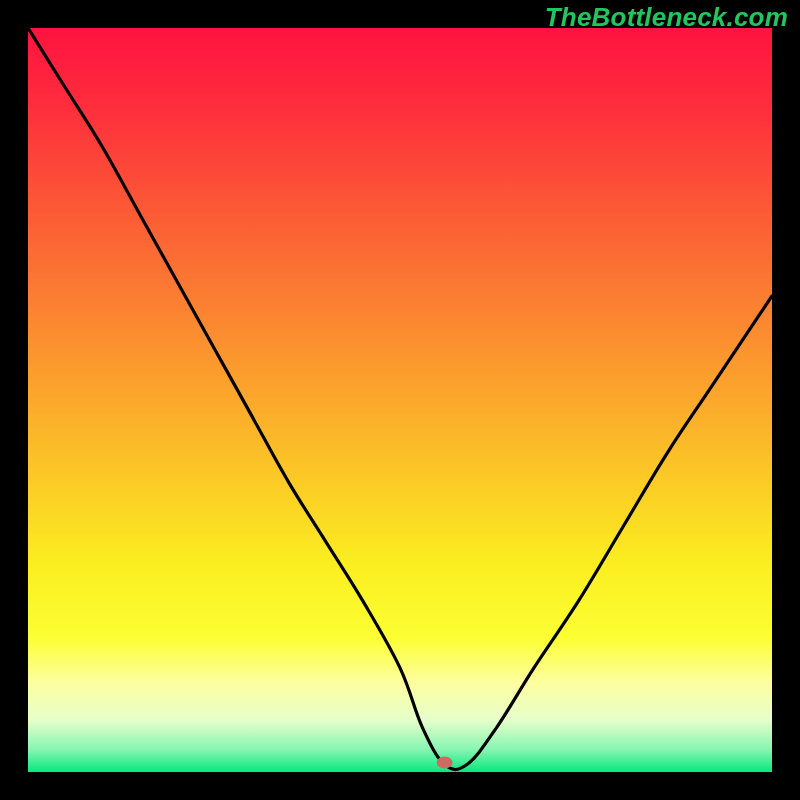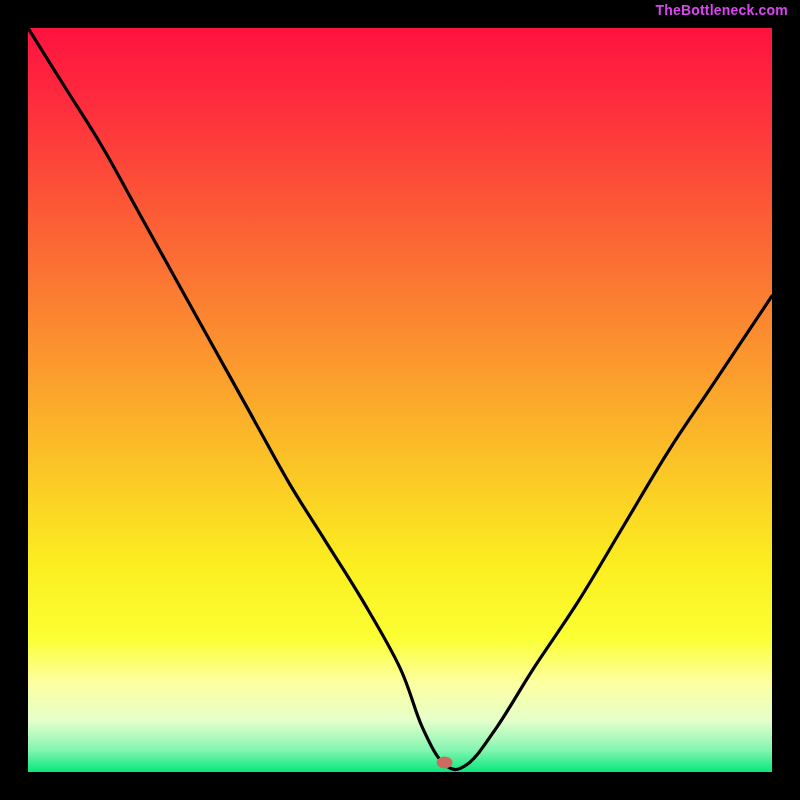--- a/index.html
+++ b/index.html
@@ -8,25 +8,26 @@
     position: relative;
     width: 800px;
     height: 800px;
     background: #000;
   }
   .watermark {
     position: absolute;
     top: 2px;
     right: 12px;
     font-family: Arial, Helvetica, sans-serif;
-    font-size: 14px;
+    font-size: 26px;
     font-weight: 600;
-    color: #d946ef;
+    color: #22c55e;
     letter-spacing: 0.2px;
     z-index: 5;
+    font-style: italic;
   }
   .plot-wrap {
     position: absolute;
     left: 28px;
     top: 28px;
     width: 744px;
     height: 744px;
   }
   svg { display: block; }
 </style>

